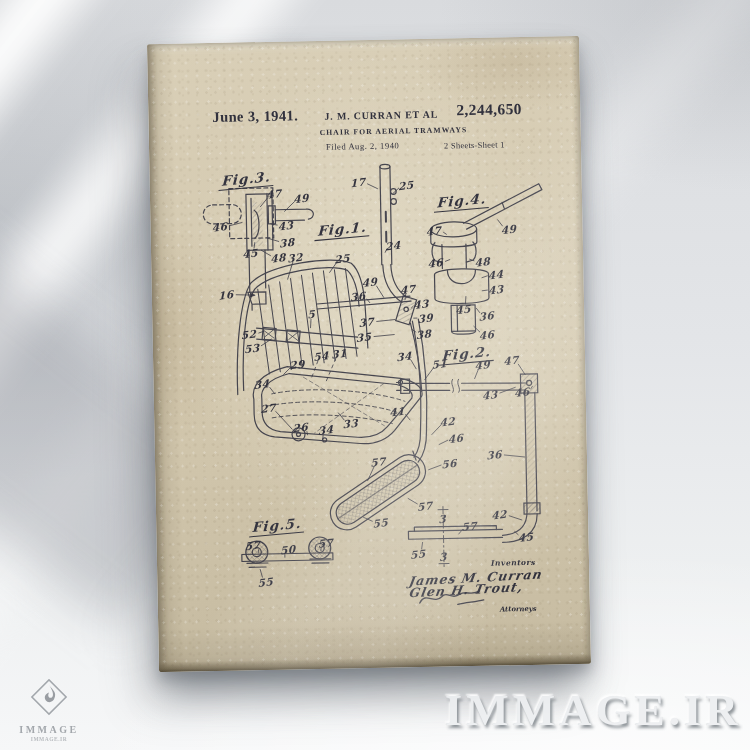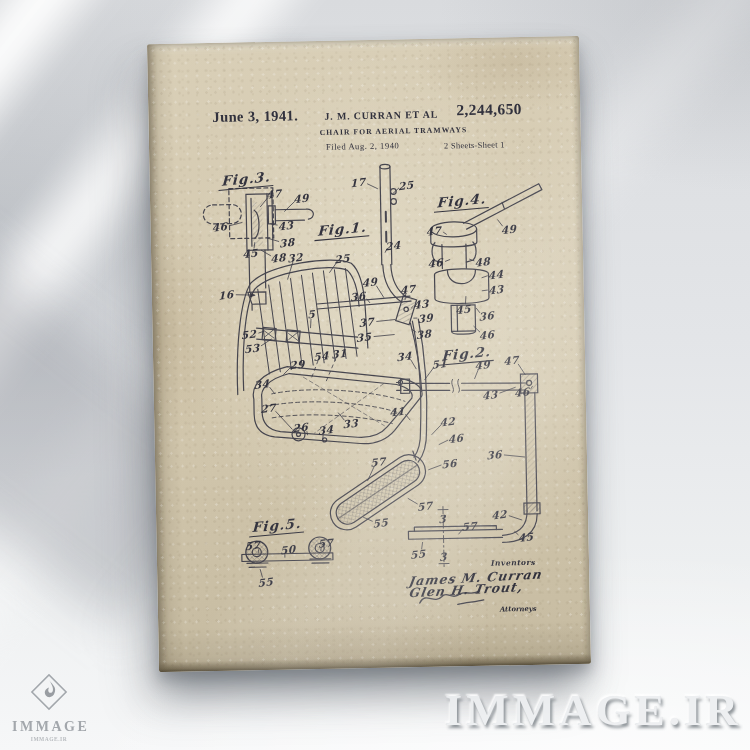--- a/index.html
+++ b/index.html
@@ -66,21 +66,21 @@
   .sig{position:absolute;font-family:"DejaVu Serif",serif;font-style:italic;color:#2f2f3a;white-space:nowrap;}
   .sig-inventors{left:334px;top:521px;font-size:7.5px;font-weight:bold;letter-spacing:.5px;}
   .sig-name1{left:252px;top:532px;font-size:12.5px;font-weight:bold;transform:rotate(-2deg) skewX(-14deg);letter-spacing:1px;}
   .sig-name2{left:252px;top:544px;font-size:12.5px;font-weight:bold;transform:rotate(-2deg) skewX(-14deg);letter-spacing:1px;}
   .sig-att{left:342px;top:568px;font-size:6.8px;font-weight:bold;}
   
   .wm-site{position:absolute;right:8px;bottom:14px;font-weight:bold;font-size:45px;letter-spacing:4px;
     color:#edeff1;opacity:.92;
     text-shadow:2px 3px 3px rgba(118,124,131,.85),-1px -2px 2px rgba(255,255,255,1),0 0 1px rgba(158,163,169,.6);}
   .wm-logo{position:absolute;left:12px;bottom:8px;width:74px;text-align:center;color:#8f949a;opacity:.8;}
-  .wm-logo-text{display:block;font-size:14px;letter-spacing:2.5px;font-weight:bold;margin-top:1px;}
+  .wm-logo-text{display:block;font-size:10px;letter-spacing:2.5px;font-weight:bold;margin-top:1px;}
   .wm-logo-sub{display:block;font-size:5.5px;letter-spacing:.5px;font-weight:bold;opacity:.75;margin-top:1px;}
 </style>
 </head>
 <body>
 
 <div class="scene">
   <div class="wall"></div>
   <div class="streak s1"></div>
   <div class="streak s2"></div>
   <div class="streak s3"></div>

